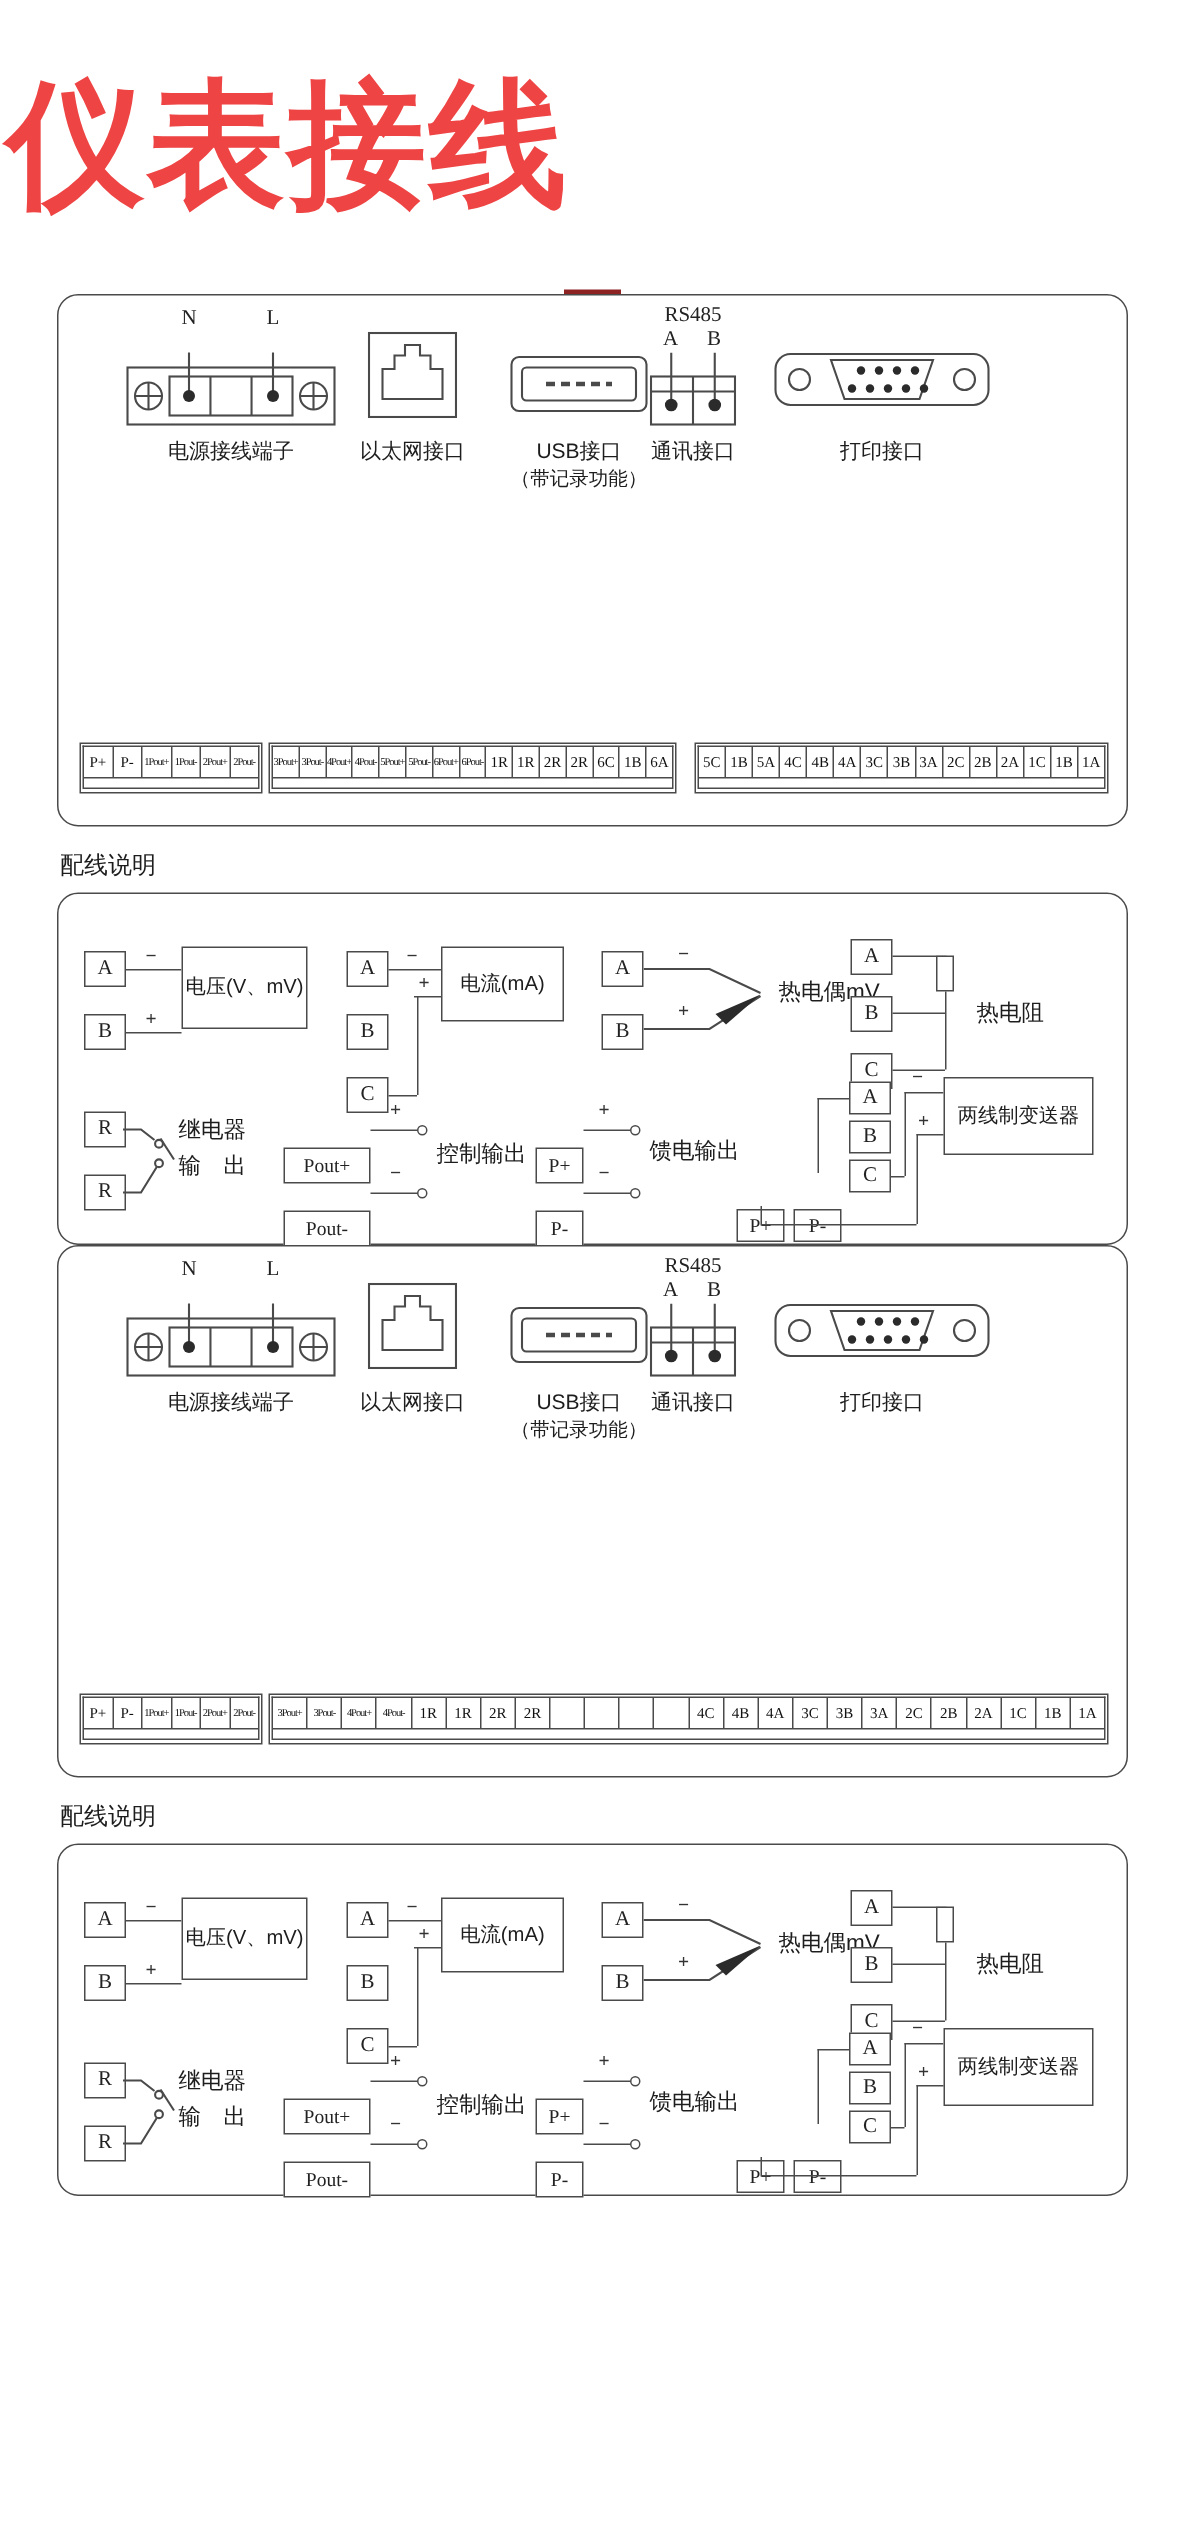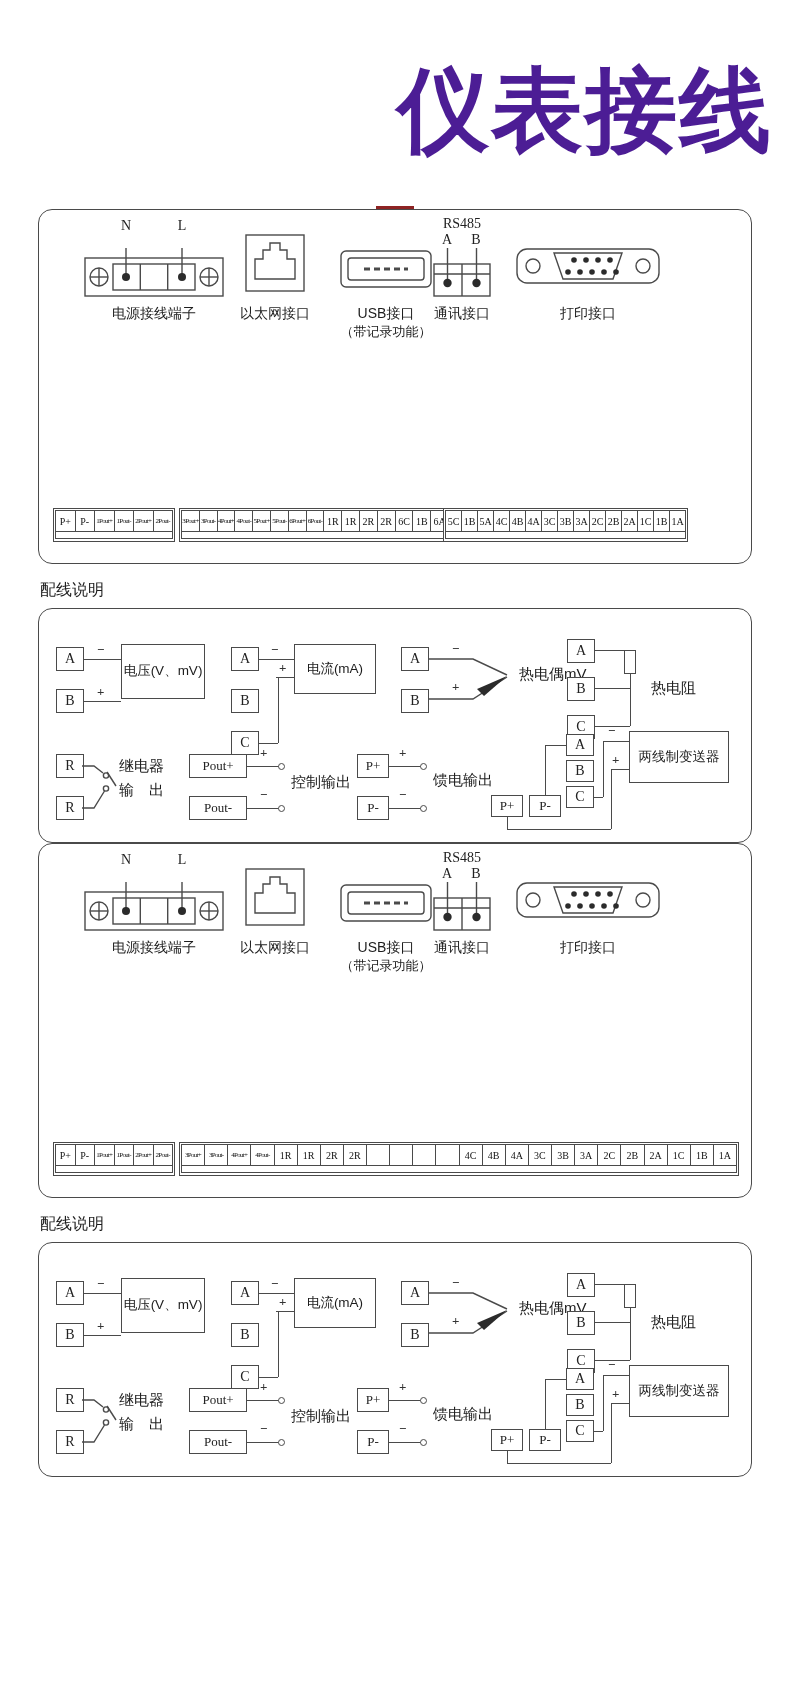--- a/index.html
+++ b/index.html
@@ -1,33 +1,33 @@
 <!DOCTYPE html>
 <html><head>
 <meta charset="utf-8">
 <style>
   html,body{margin:0;padding:0;background:#fff;}
   body{width:790px;font-family:"Liberation Sans",sans-serif;color:#222;}
   .page{padding:42px 0 40px;}
-  .title{text-align:right;font-size:92px;font-weight:900;color:#4c1d95;letter-spacing:2px;line-height:1.12;margin:17px;}
+  .title{text-align:left;font-size:92px;font-weight:900;color:#ef4444;letter-spacing:2px;line-height:1.12;margin:4px;}
   .title-underline{width:38px;height:3px;margin:44px auto 0;}
   .sec-heading{text-align:center;font-size:25px;font-weight:500;color:#141414;margin:60px 0 14px;}
   .sec-heading.second{margin-top:30px;}
   .panel{position:relative;width:714px;margin:0 auto;border:1.6px solid #4a4a4a;border-radius:14px;background:#fff;box-sizing:border-box;}
   .conn-panel{height:355px;}
   .wire-panel{height:235px;margin-top:6px;}
   .wlabel{font-size:16px;color:#1d1d1d;margin:16px 0 0;padding-left:40px;height:22px;}
   .abs{position:absolute;}
   .conn-label{position:absolute;width:140px;text-align:center;font-size:14px;color:#1d1d1d;white-space:nowrap;}
   .conn-sub{font-size:13px;}
   .nl{position:absolute;width:14px;text-align:center;font:14px "Liberation Serif",serif;color:#222;}
   .rs-title{position:absolute;width:58px;text-align:center;font:14px "Liberation Serif",serif;color:#222;}
   .pin{position:absolute;width:28px;height:24px;border:1.3px solid #4a4a4a;background:#fff;display:flex;align-items:center;justify-content:center;font:14px "Liberation Serif",serif;color:#222;box-sizing:border-box;}
   .pin-sm{height:22px;}
-  .wbox{position:absolute;height:24px;border:1.3px solid #4a4a4a;background:#fff;display:flex;align-items:center;justify-content:center;font:13px "Liberation Serif",serif;color:#222;box-sizing:border-box;}
+  .wbox{position:absolute;height:24px;border:1.3px solid #4a4a4a;background:#fff;display:flex;align-items:center;justify-content:center;font:13px "Liberation Serif",serif;color:#222;box-sizing:border-box;margin-top:24px;}
   .wbox-sm{height:22px;}
   .bigbox{position:absolute;border:1.3px solid #4a4a4a;background:#fff;display:flex;align-items:center;justify-content:center;font-size:13.5px;color:#1d1d1d;text-align:center;box-sizing:border-box;line-height:1.25;}
   .hline{position:absolute;height:0;border-top:1.4px solid #4a4a4a;}
   .vline{position:absolute;width:0;border-left:1.4px solid #4a4a4a;}
   .sign{position:absolute;font:bold 13px "Liberation Serif",serif;color:#333;}
   .oc{position:absolute;width:5px;height:5px;border:1.3px solid #4a4a4a;border-radius:50%;background:#fff;}
   .rbox{position:absolute;width:12px;height:24px;border:1.3px solid #4a4a4a;background:#fff;box-sizing:border-box;}
   .dlabel{position:absolute;font-size:15px;color:#1d1d1d;white-space:nowrap;}
   .dlabel2{position:absolute;font-size:15px;color:#1d1d1d;white-space:pre;}
   .t-block{position:absolute;top:298px;border:1px solid #4a4a4a;background:#fff;box-sizing:border-box;padding:1px 1px 0;}
@@ -186,21 +186,21 @@
           <div class="t-cell">1R</div>
           <div class="t-cell">1R</div>
           <div class="t-cell">2R</div>
           <div class="t-cell">2R</div>
           <div class="t-cell">6C</div>
           <div class="t-cell">1B</div>
           <div class="t-cell">6A</div>
         </div>
         <div class="t-base"></div>
     </div>
-    <div class="t-block" style="left:404px;width:245px">
+    <div class="t-block" style="left:424px;width:276px">
       <div class="t-cells">
           <div class="t-cell">5C</div>
           <div class="t-cell">1B</div>
           <div class="t-cell">5A</div>
           <div class="t-cell">4C</div>
           <div class="t-cell">4B</div>
           <div class="t-cell">4A</div>
           <div class="t-cell">3C</div>
           <div class="t-cell">3B</div>
           <div class="t-cell">3A</div>

